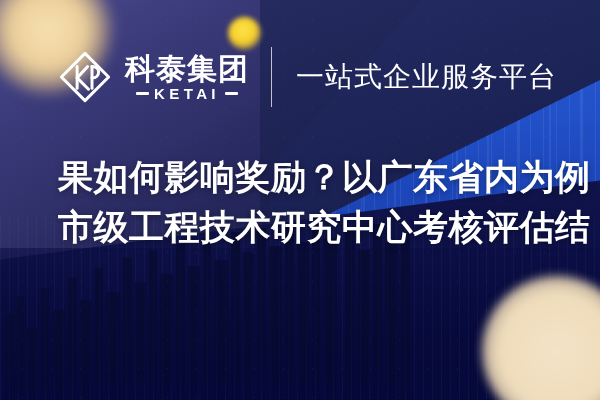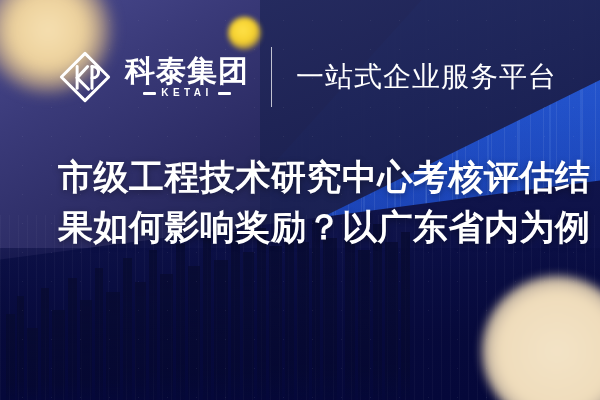--- a/index.html
+++ b/index.html
@@ -221,21 +221,21 @@
     justify-content: center;
   }
   .logo-en-row .rule {
     height: 3px;
     width: 13px;
     background: #ffffff;
     border-radius: 1px;
   }
   .logo-en {
     color: #ffffff;
-    font-size: 10px;
+    font-size: 15px;
     font-weight: 700;
     letter-spacing: 4.4px;
     line-height: 1;
     white-space: nowrap;
   }
   .divider {
     width: 1px;
     height: 60px;
     background: rgba(255,255,255,0.72);
     margin: 0 24px 0 22px;
@@ -359,17 +359,17 @@
     </div>
 
     <div class="divider"></div>
 
     <div class="tagline">
       <div class="tagline-main">一站式企业服务平台</div>
     </div>
   </div>
 
   <div class="title-block">
+    <div class="title-line">果如何影响奖励？以广东省内为例</div>
     <div class="title-line">市级工程技术研究中心考核评估结</div>
-    <div class="title-line">果如何影响奖励？以广东省内为例</div>
   </div>
 
 </div>
 
 </body></html>

